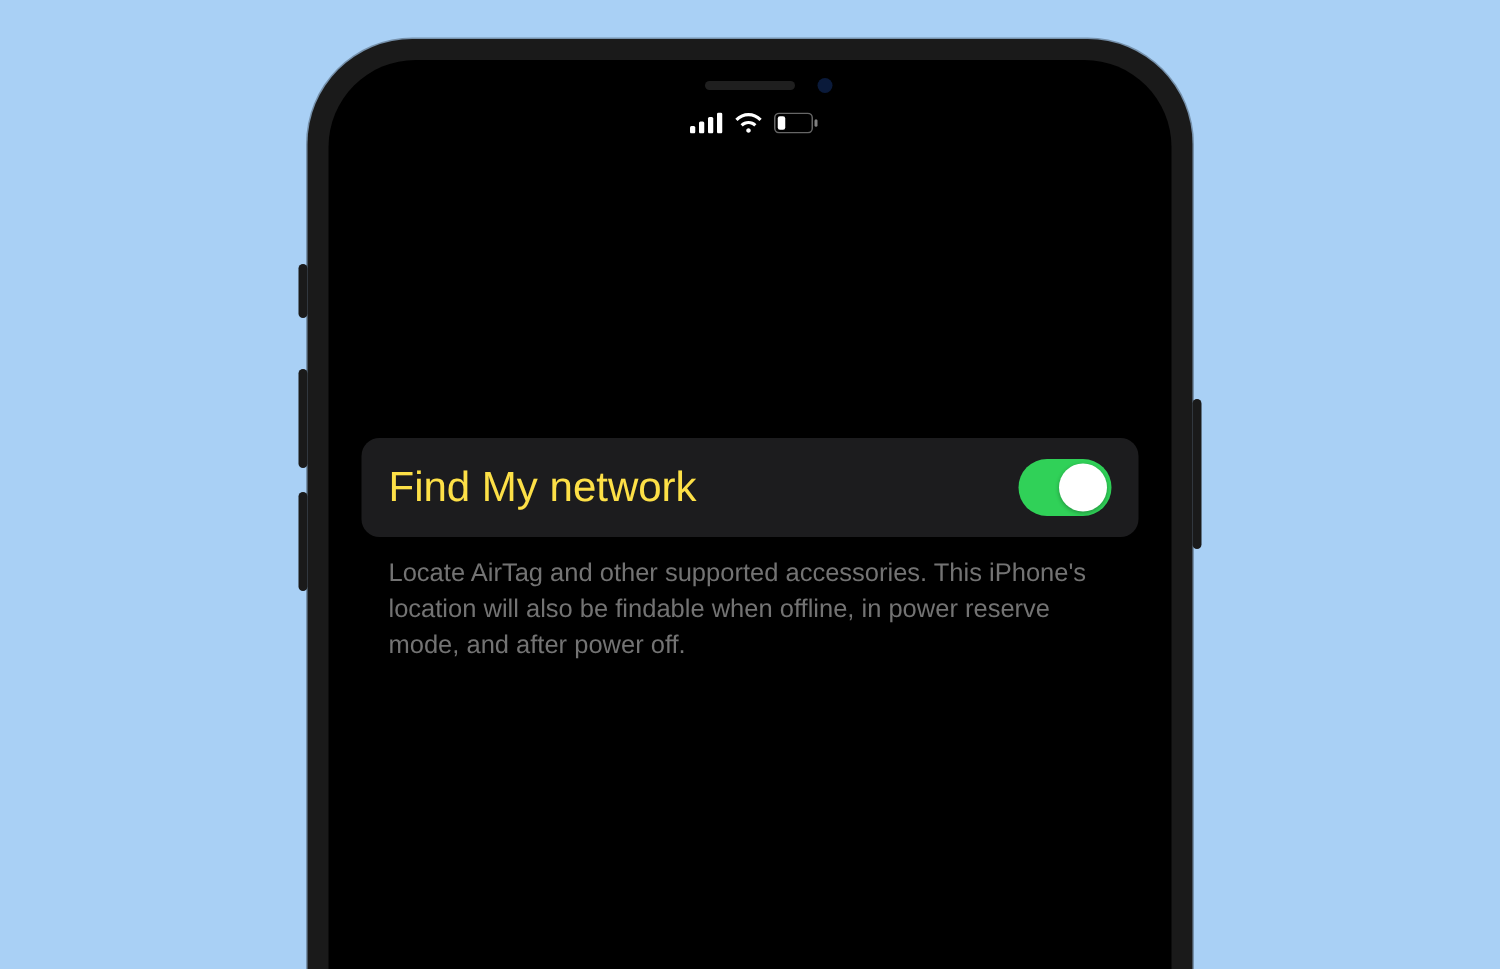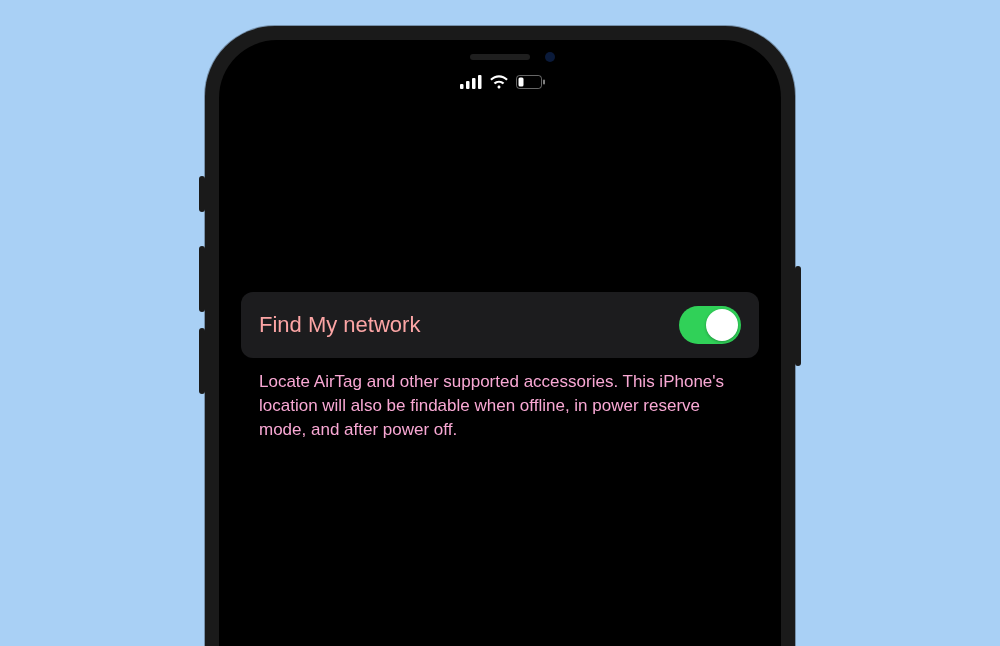--- a/index.html
+++ b/index.html
@@ -100,22 +100,22 @@
     }
     .setting-row {
       background: #1c1c1e;
       border-radius: 12px;
       padding: 14px 18px;
       display: flex;
       align-items: center;
       justify-content: space-between;
     }
     .setting-label {
-      color: #fca5a5;
-      font-size: 22px;
+      color: #fde047;
+      font-size: 28px;
       font-weight: 400;
     }
     .toggle {
       width: 62px;
       height: 38px;
       background: #30d158;
       border-radius: 19px;
       position: relative;
       cursor: pointer;
     }
@@ -123,21 +123,21 @@
       position: absolute;
       right: 3px;
       top: 3px;
       width: 32px;
       height: 32px;
       background: #fff;
       border-radius: 50%;
       box-shadow: 0 1px 3px rgba(0,0,0,0.3);
     }
     .description {
-      color: #f9a8d4;
+      color: #737373;
       font-size: 17px;
       line-height: 1.4;
       padding: 12px 18px 0 18px;
     }
   </style>
 </head>
 <body>
 
 <div class="phone-frame">
   <div class="side-button mute"></div>

